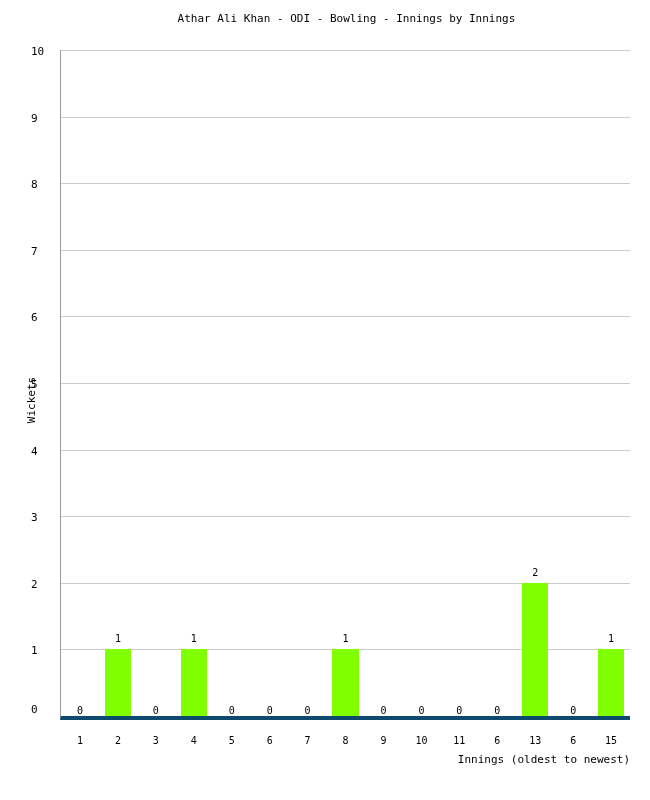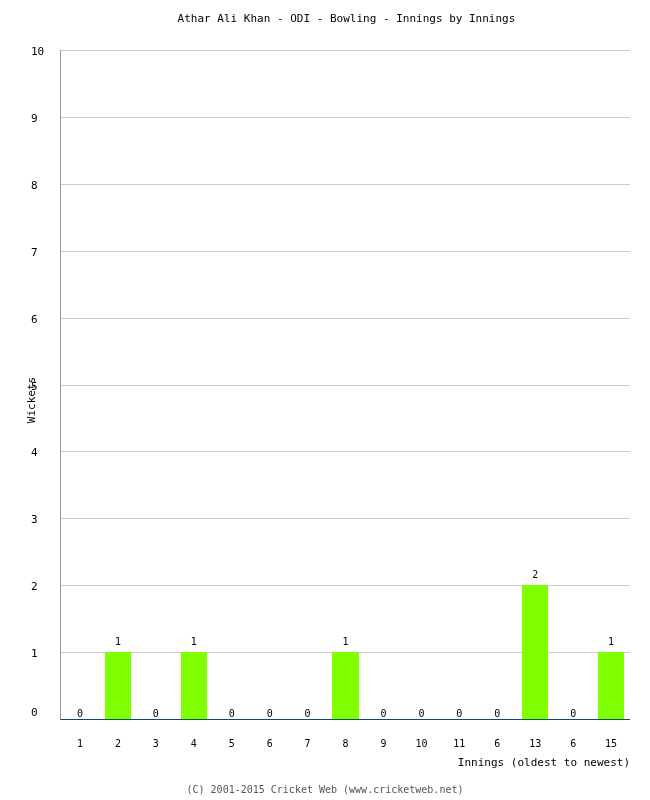--- a/index.html
+++ b/index.html
@@ -32,21 +32,21 @@
       padding-left: 43px;
     }
 
     .chart-area {
       position: absolute;
       top: 50px;
       left: 60px;
       right: 20px;
       bottom: 80px;
       border-left: 1px solid #999;
-      border-bottom: 1px solid #0c4a6e;
+      border-bottom: 4px solid #0c4a6e;
     }
 
     .grid-line {
       position: absolute;
       left: 0;
       right: 0;
       border-top: 1px solid #ccc;
     }
 
     .y-label {
@@ -260,14 +260,13 @@
       <div class="x-label">6</div>
       <div class="x-label">13</div>
       <div class="x-label">6</div>
       <div class="x-label">15</div>
     </div>
 
     <div class="x-axis-title">Innings (oldest to newest)</div>
 
   </div>
 
-  <div class="footer">(C) 2001-2015 Cricket Web (www.cricketweb.net)</div>
 </div>
 
 </body></html>

